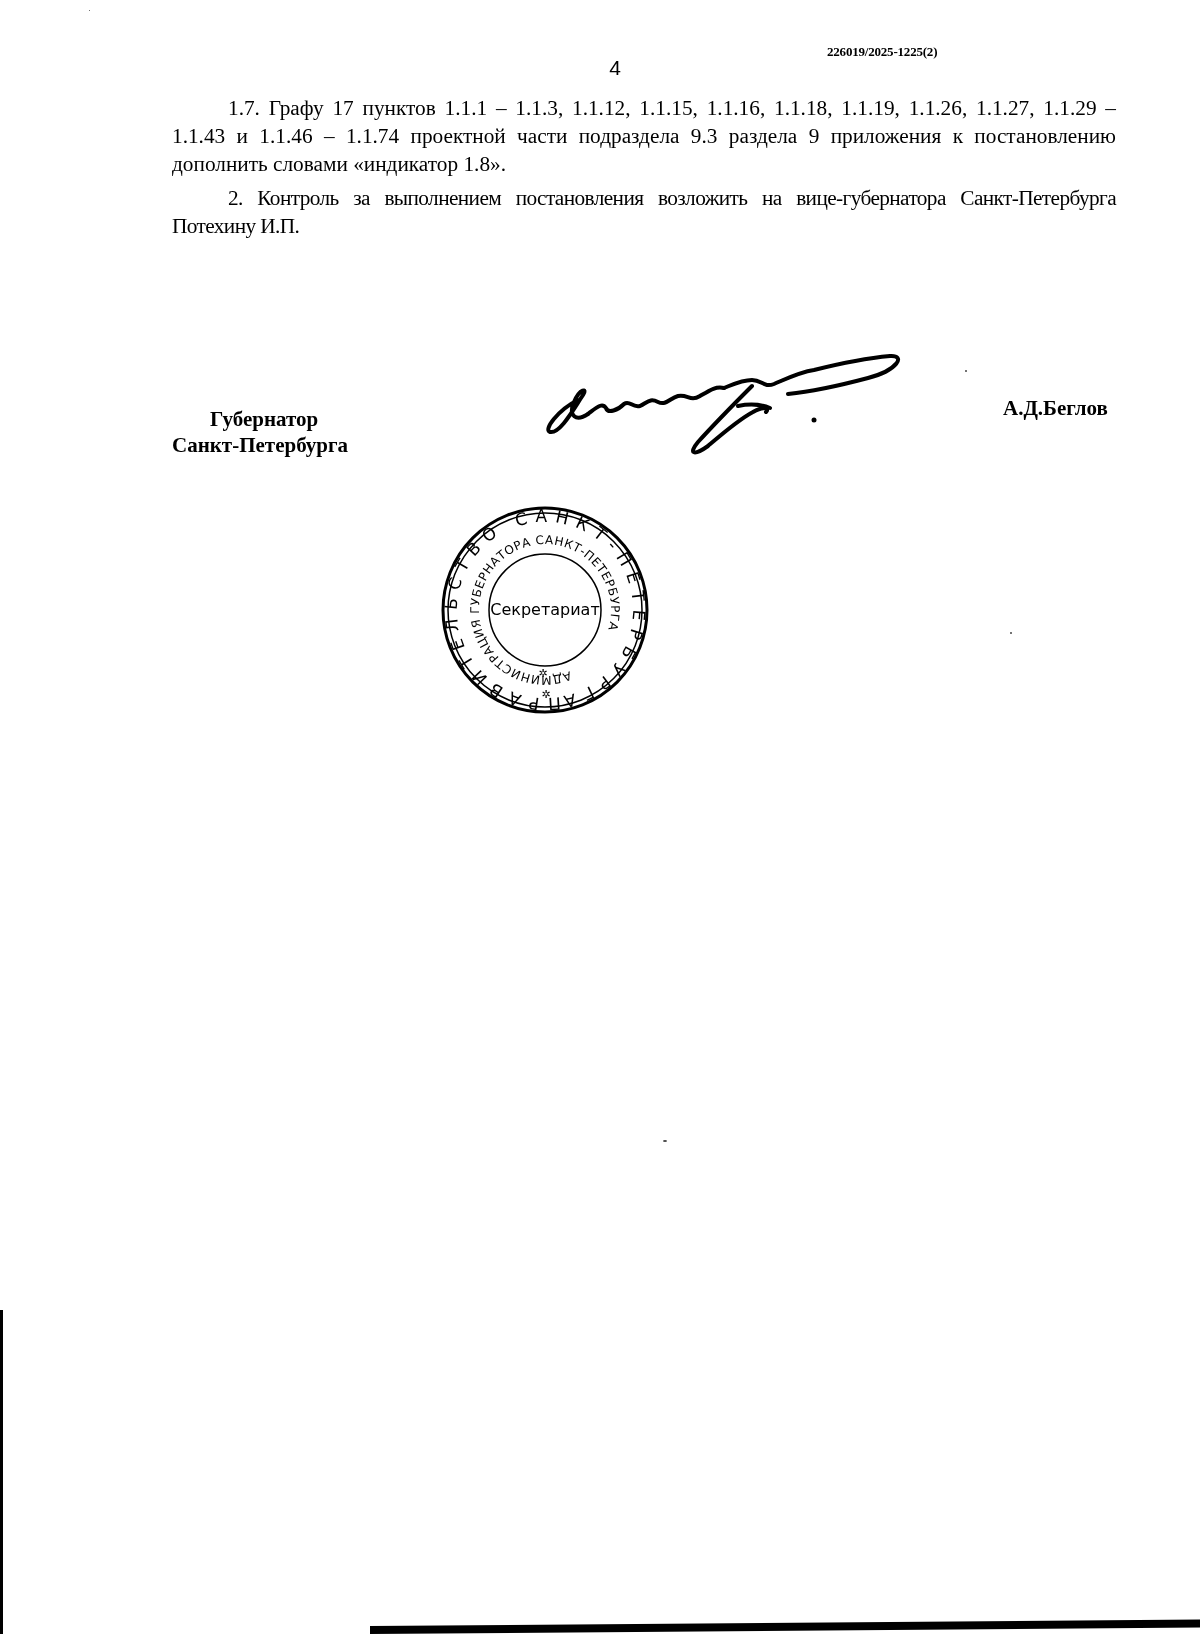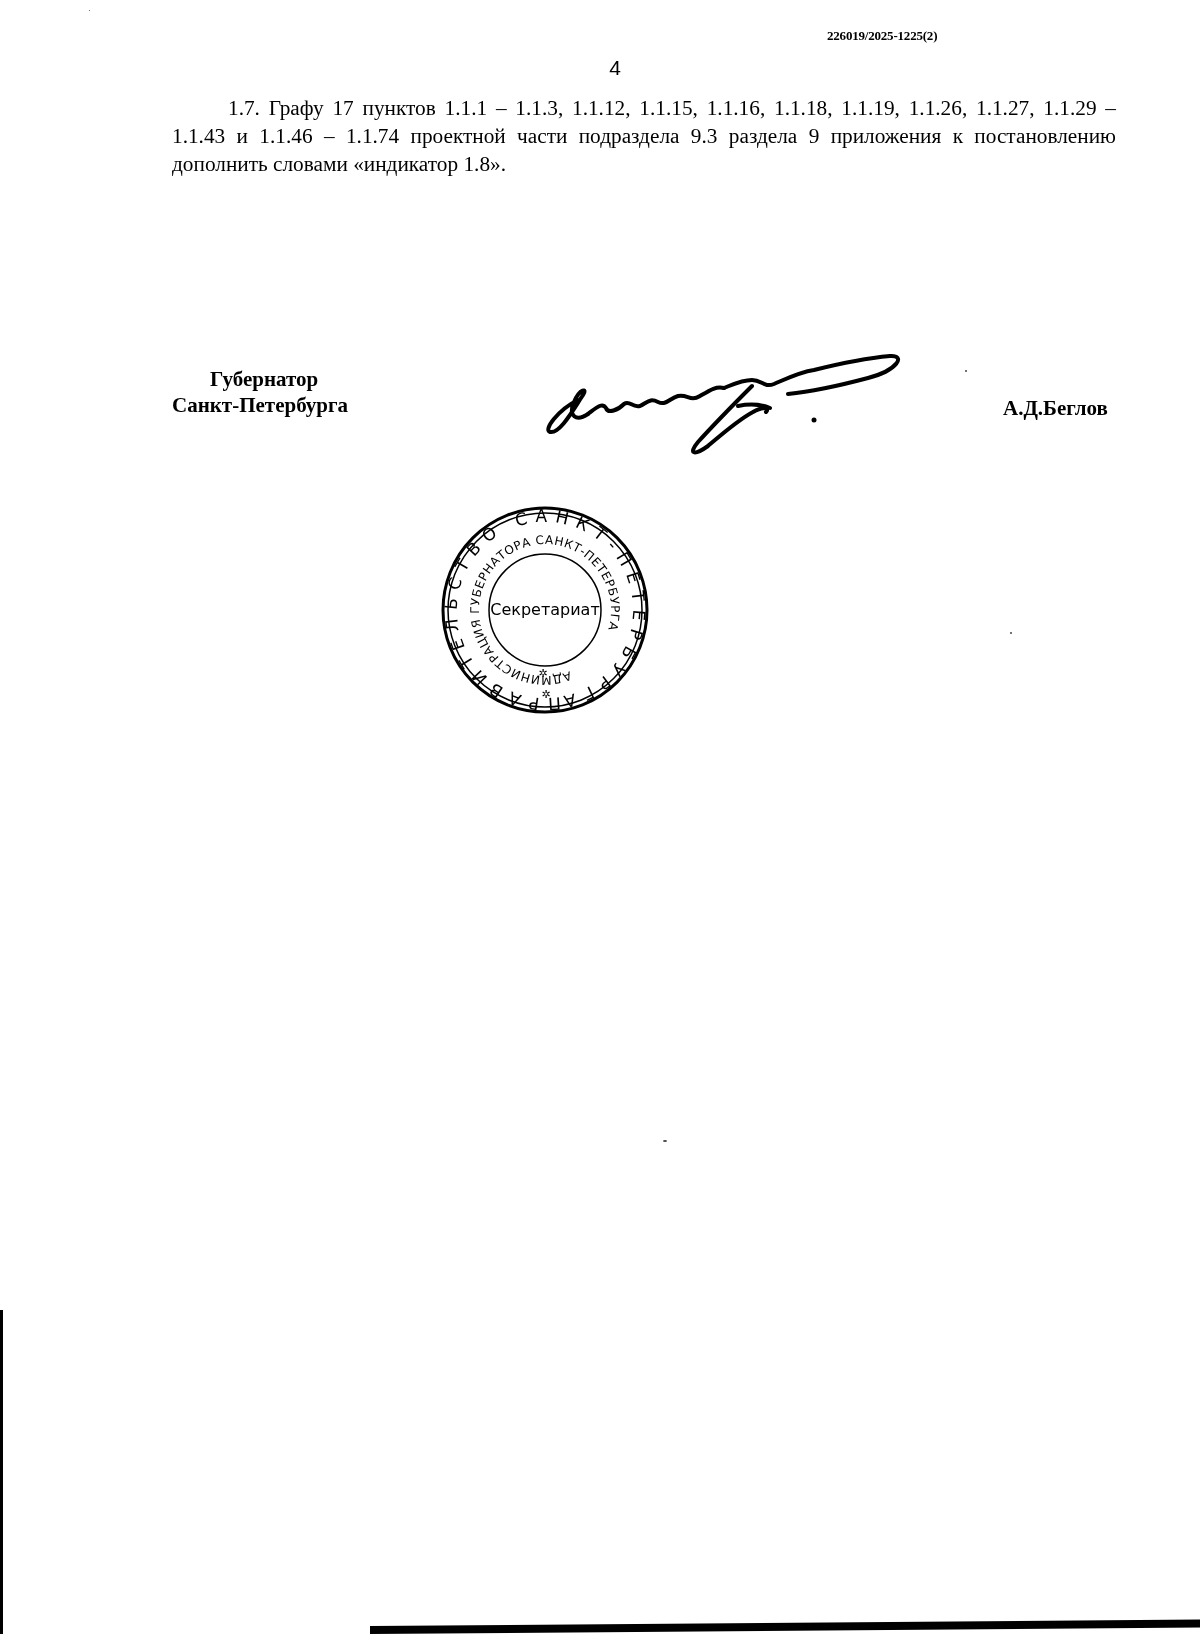--- a/index.html
+++ b/index.html
@@ -11,21 +11,21 @@
       width: 1200px;
       height: 1634px;
       position: relative;
       overflow: hidden;
       font-family: "Liberation Serif", "DejaVu Serif", serif;
       color: #000;
     }
     .doc-id {
       position: absolute;
       left: 827px;
-      top: 28px;
+      top: 44px;
       font-family: "Liberation Serif", serif;
       font-size: 13px;
       font-weight: bold;
       letter-spacing: -0.2px;
     }
     .page-num {
       position: absolute;
       left: 0;
       width: 1230px;
       top: 56px;
@@ -53,21 +53,21 @@
       font-stretch: condensed;
     }
     .sig-title {
       position: absolute;
       left: 172px;
       top: 366px;
       font-size: 21px;
       font-weight: bold;
       line-height: 26px;
     }
-    .sig-title .l1 { display: block; padding-left: 38px; }
+    .sig-title .l1 { display: block; padding-left: 38px; margin-top: 40px; }
     .sig-title .l2 { display: block; }
     .sig-name {
       position: absolute;
       left: 990px;
       top: 396px;
       font-size: 21px;
       font-weight: bold;
       margin-left: 13px;
     }
     .signature {
@@ -105,20 +105,21 @@
     .speck { position: absolute; background: #444; border-radius: 50%; }
   </style>
 </head>
 <body>
 
 <div class="doc-id">226019/2025-1225(2)</div>
 <div class="page-num">4</div>
 
 <div class="body-text">
   <p>1.7. Графу 17 пунктов 1.1.1 – 1.1.3, 1.1.12, 1.1.15, 1.1.16, 1.1.18, 1.1.19, 1.1.26, 1.1.27, 1.1.29 – 1.1.43 и 1.1.46 – 1.1.74 проектной части подраздела 9.3 раздела 9 приложения к постановлению дополнить словами «индикатор 1.8».</p>
+  <p class="condensed">2. Контроль за выполнением постановления возложить на вице-губернатора Санкт-Петербурга Потехину И.П.</p>
 </div>
 
 <div class="sig-title">
   <span class="l1">Губернатор</span>
   <span class="l2">Санкт-Петербурга</span>
 </div>
 
 <svg class="signature" viewBox="0 0 400 110" xmlns="http://www.w3.org/2000/svg">
   <g fill="none" stroke="#000" stroke-width="4" stroke-linecap="round" stroke-linejoin="round">
     <path d="M40 50 C 20 60, 5 80, 12 82 C 22 84, 35 60, 45 45 C 50 38, 42 38, 36 52 C 30 66, 38 72, 50 64"></path>

